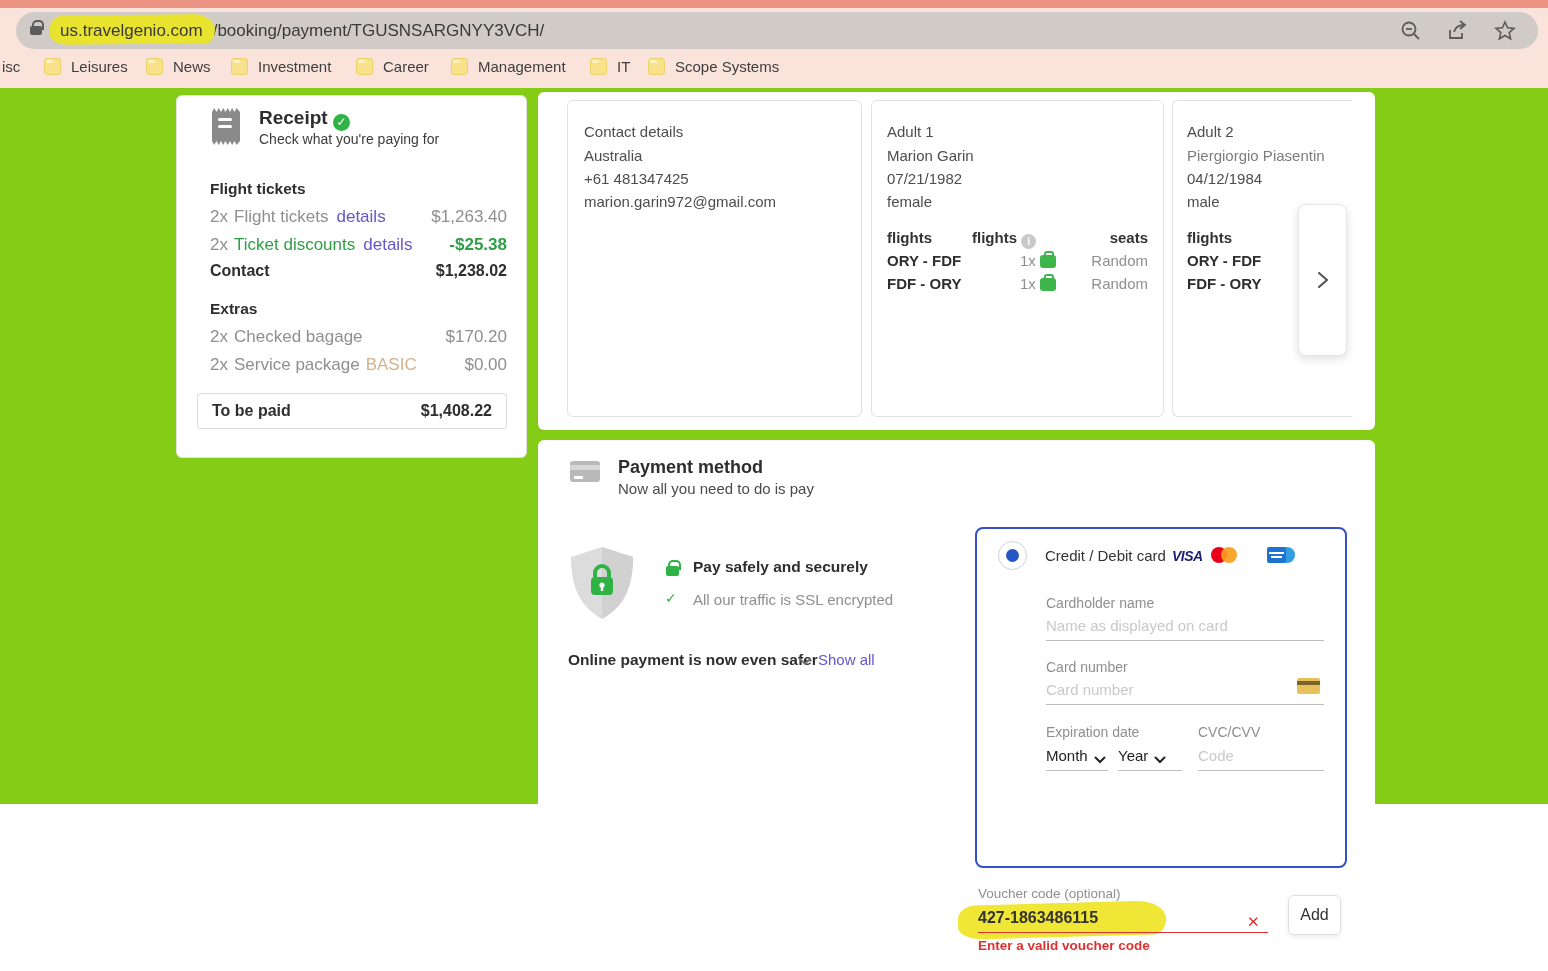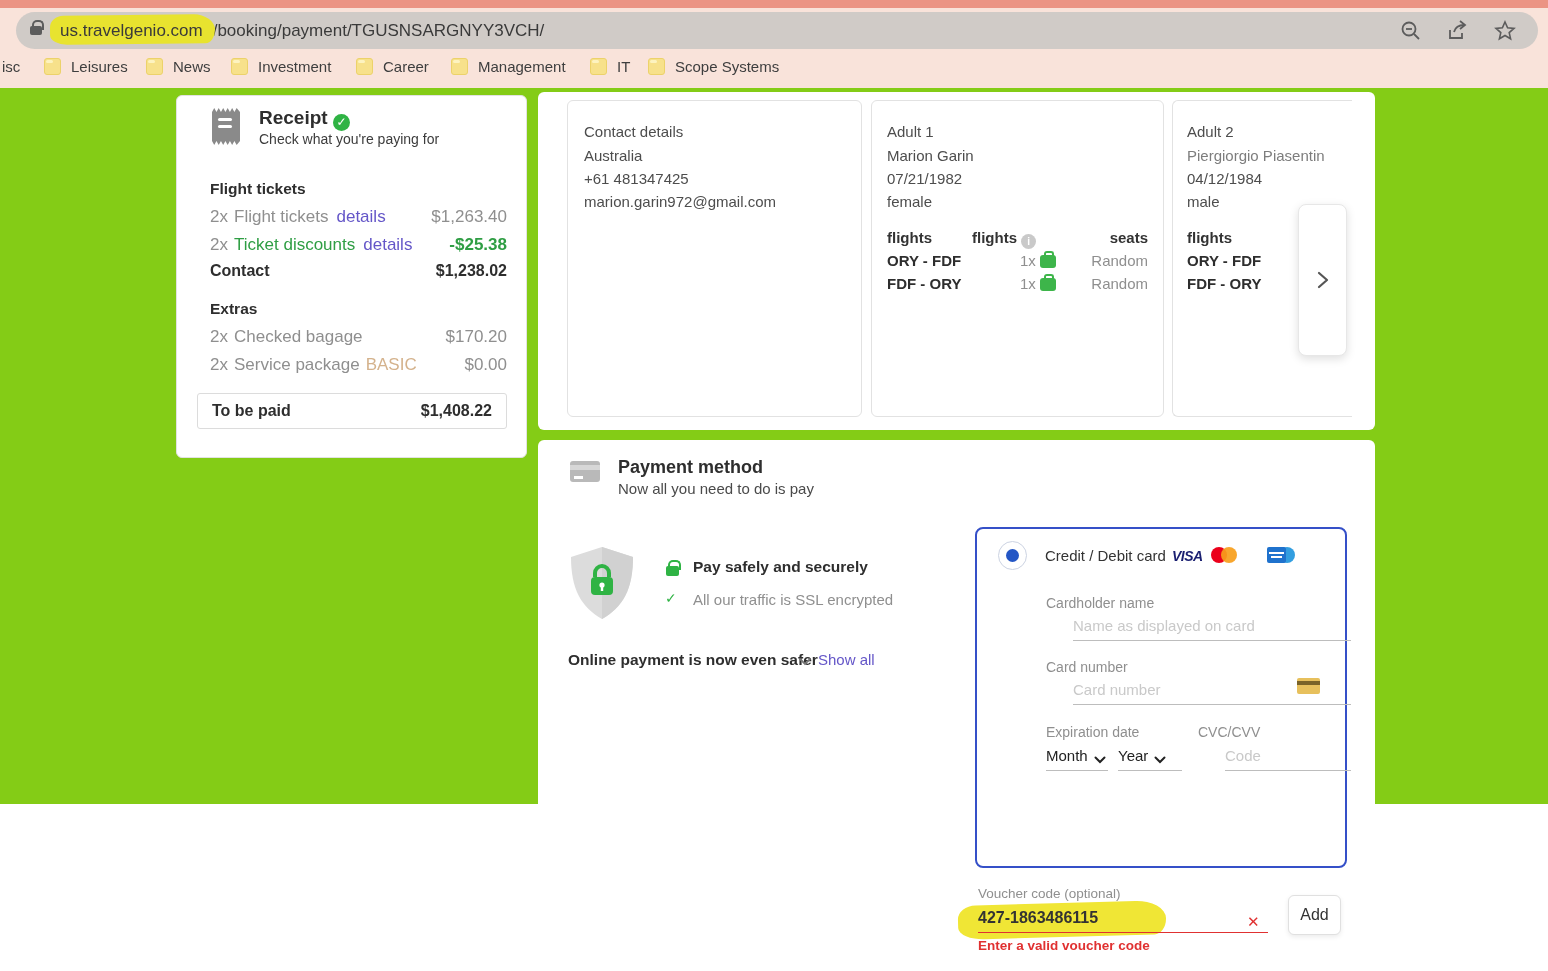--- a/index.html
+++ b/index.html
@@ -56,21 +56,21 @@
   .cc-icon:after { content:""; position:absolute; left:4px; bottom:3px; width:9px; height:3px; background:#fff; }
   .lock-green { display:inline-block; width:13px; height:10px; background:#2fb344; border-radius:2px; position:relative; }
   .lock-green:before { content:""; position:absolute; left:2px; top:-6px; width:9px; height:8px; border:2px solid #2fb344; border-bottom:none; border-radius:5px 5px 0 0; }
   .cardbox { position:absolute; background:#fff; border:2px solid #3550c8; border-radius:8px; }
   .radio { width:29px; height:29px; border:1px solid #ccd3e2; border-radius:50%; display:flex; align-items:center; justify-content:center; }
   .radio i { width:13px; height:13px; border-radius:50%; background:#2456c5; }
   .visa { font-style:italic; font-weight:900; color:#1a1f71; font-size:14px; letter-spacing:-.5px; }
   .mc { position:relative; width:26px; height:16px; display:inline-block; }
   .mc i { position:absolute; width:16px; height:16px; border-radius:50%; top:0; }
   .field-label { position:absolute; font-size:14px; color:#8f8f8f; }
-  .u-input { position:absolute; border:none; border-bottom:1px solid #bdbdbd; background:transparent; font-size:15px; font-family:"Liberation Sans",sans-serif; color:#555; outline:none; padding:0 0 6px 0;margin-left:27px; }
+  .u-input { position:absolute; border:none; border-bottom:1px solid #bdbdbd; background:transparent; font-size:15px; font-family:"Liberation Sans",sans-serif; color:#555; outline:none; padding:0 0 6px 0; }
   .u-input::placeholder { color:#c9c9c9; }
   .sel { position:absolute; display:flex; align-items:end; gap:6px; font-size:15px; color:#222; border-bottom:1px solid #bdbdbd; padding-bottom:6px; }
   .gold-card { position:absolute; width:23px; height:16px; background:#e7c05c; border-radius:2px; }
   .gold-card:before { content:""; position:absolute; left:0; top:3px; width:100%; height:4px; background:#7a6328; }
   .voucher-hl { position:absolute; background:#f0e635; border-radius:18px 30px 12px 26px / 14px 18px 16px 12px; transform:rotate(-1.6deg); }
   .add-btn { position:absolute; width:53px; height:40px; background:#fff; border:1px solid #e0e0e0; border-radius:6px; box-shadow:0 2px 5px rgba(0,0,0,.08); font-size:16px; color:#333; display:flex; align-items:center; justify-content:center; cursor:pointer; }
   .wm-bar { position:absolute; background:rgba(255,255,255,.5); filter:blur(2px); border-radius:4px; }
 </style>
 </head>
 <body>

